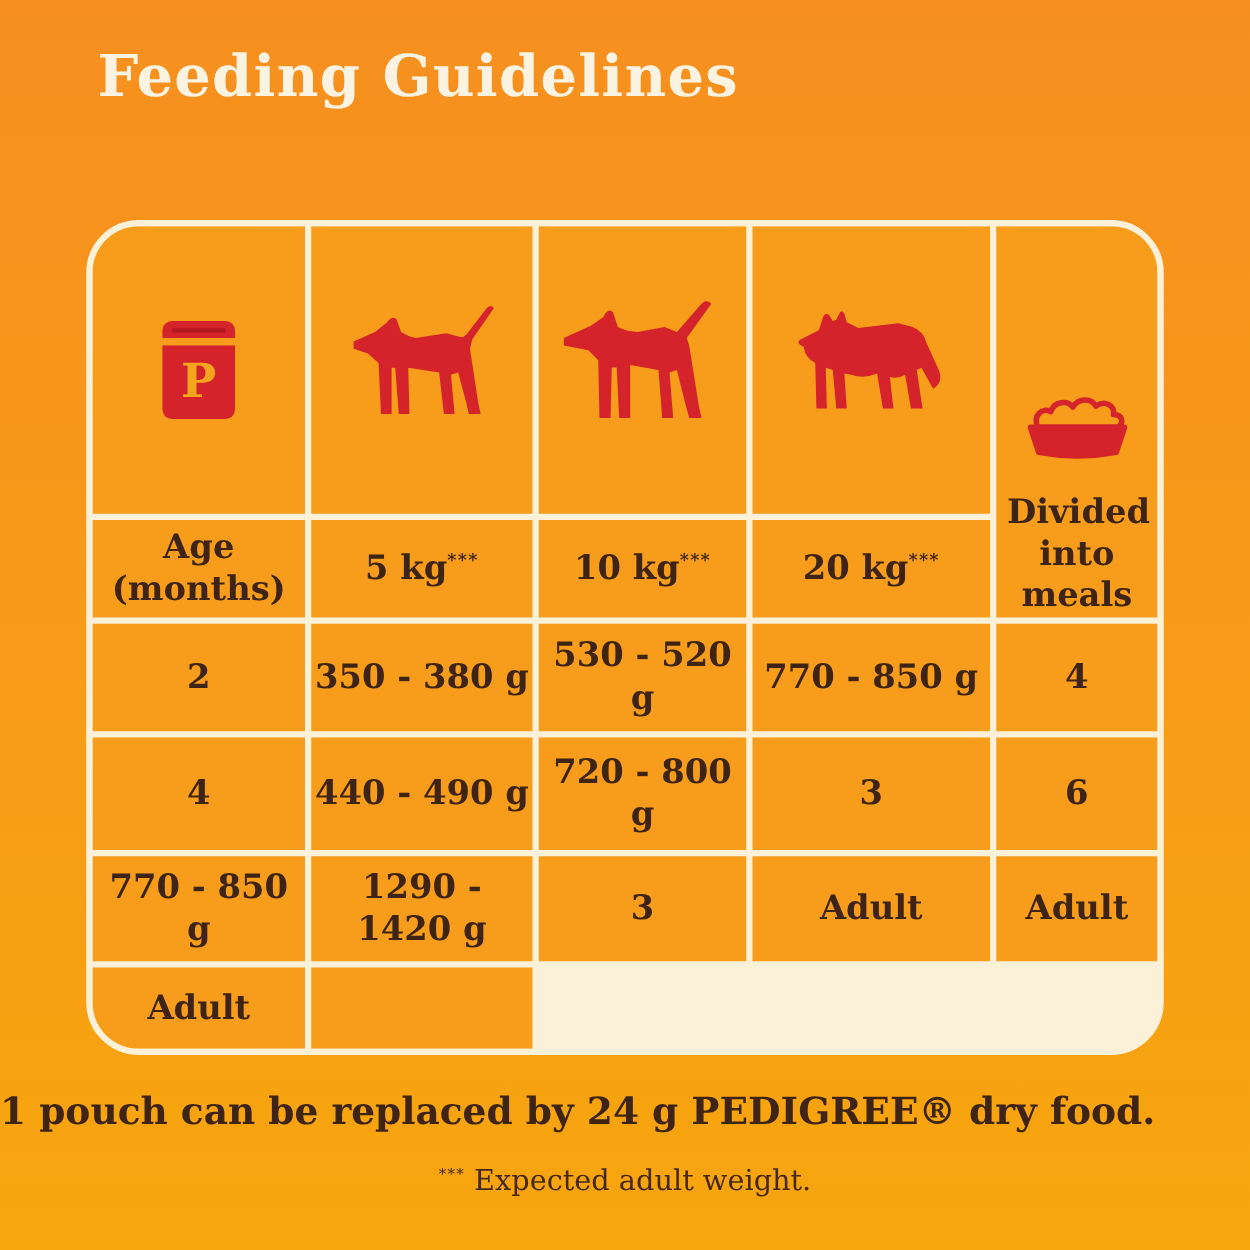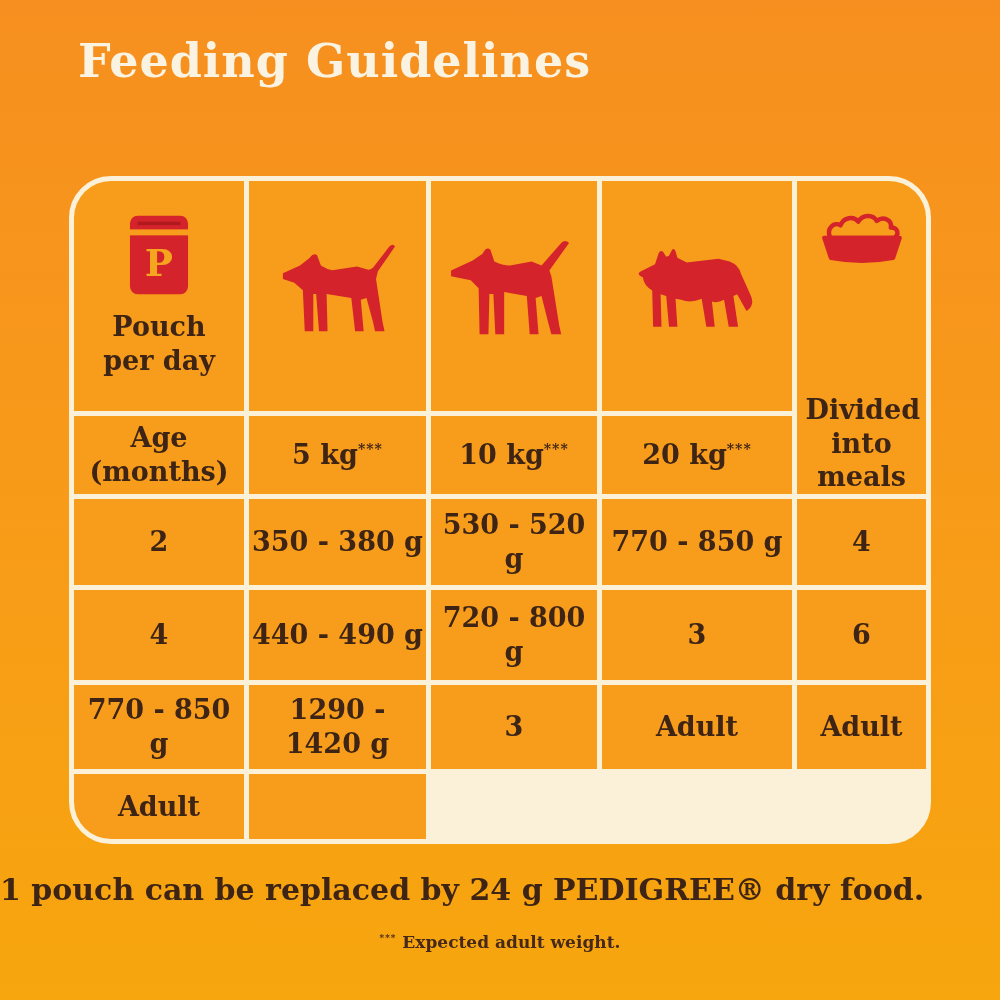--- a/index.html
+++ b/index.html
@@ -24,50 +24,49 @@
   }
   .cell {
     background:#f89d1b; display:flex; align-items:center; justify-content:center;
     text-align:center; font-weight:bold; font-size:27px; line-height:1.25;
   }
   .col-cell { flex-direction:column; }
   .pouch-cell { gap:14px; }
   .pouch-label { max-width:120px; }
   .age-label { max-width:150px; }
   .meals-cell { grid-column:5; grid-row:1 / 3; flex-direction:column; gap:24px;
-    justify-content:space-between; padding-top:18px; box-sizing:border-box; }
+    justify-content:flex-end; padding-top:18px; box-sizing:border-box; }
   .meals-label { max-width:112px; }
   sup { font-size:0.52em; vertical-align:super; letter-spacing:1px; line-height:0; }
   .footer-note {
     position:absolute; top:872px; left:0; width:1000px; margin:0;
     text-align:left; font-size:30px; font-weight:bold; color:#3d2415;
   }
   .footnote {
     position:absolute; top:932px; left:0; width:1000px; margin:0;
-    text-align:center; font-size:17px; font-weight:bold; color:#46291a;
+    text-align:center; font-size:23px; font-weight:normal; color:#46291a;
   }
   svg { display:block; }
 </style>
 </head>
 <body>
 
 <h1 class="title">Feeding Guidelines</h1>
 
 <div class="feed-table">
 
   <div class="cell col-cell pouch-cell">
     <span>
       <svg width="62" height="82" viewBox="0 0 72 96">
         <rect x="2" y="2" width="68" height="92" rx="9" fill="#d4232b"></rect>
         <rect x="11" y="9" width="50" height="4" fill="#b2191f"></rect>
         <rect x="0" y="18" width="72" height="7" fill="#f89d1b"></rect>
         <text x="36" y="73" text-anchor="middle" font-family="DejaVu Serif, serif" font-weight="bold" font-size="44" fill="#f6a61e">P</text>
       </svg>
     </span>
-    <span class="pouch-label">Pouch per day</span>
   </div>
 
   <div class="cell">
     <span>
       <svg width="134" height="114" viewBox="0 0 140 120">
         <path fill="#d4232b" d="M12 36 L30 28 L40 20 Q44 14 48 17 L52 28 Q58 32 64 33
           L90 29 L101 32 Q104 33 107 30 L124 8 Q128 4 130 8 L112 34 L110 42
           L117 88 L119 97 L109 97 L107 88 L100 62 L94 64 L97 97 L88 97 L84 62
           L58 58 L59 97 L50 97 L47 58 L44 58 L44 97 L35 97 L33 54 L24 46 L12 42 Z"></path>
       </svg>

